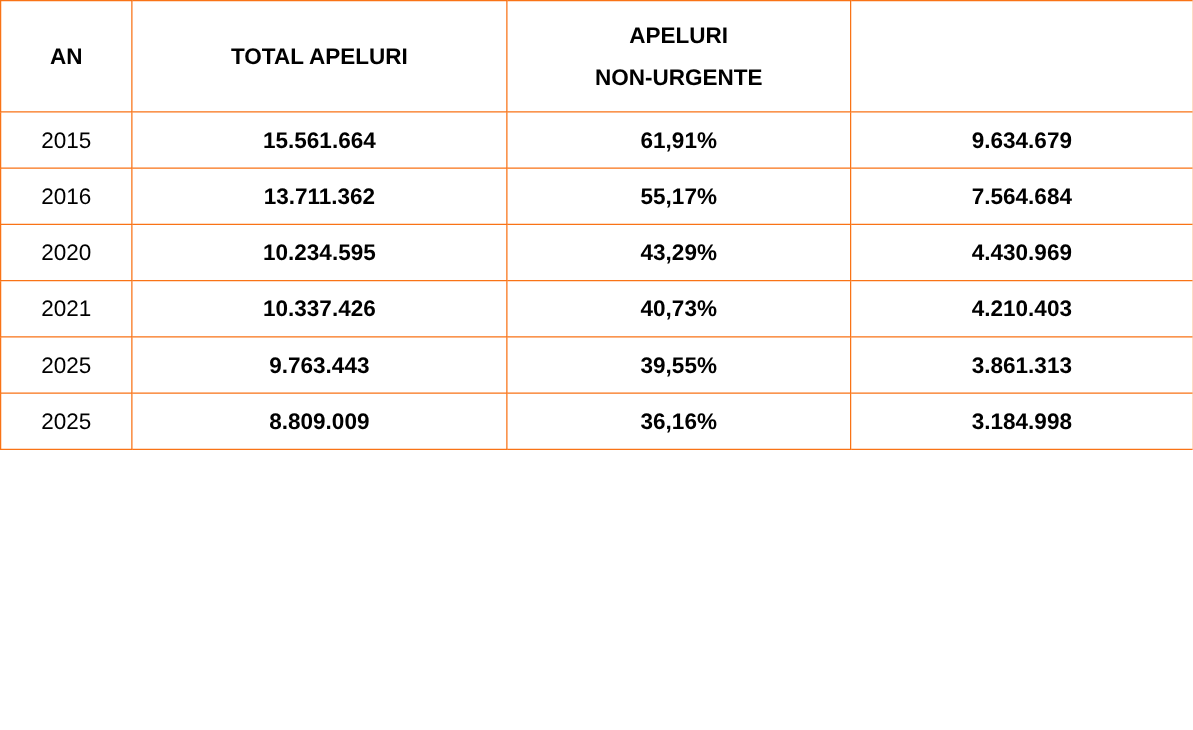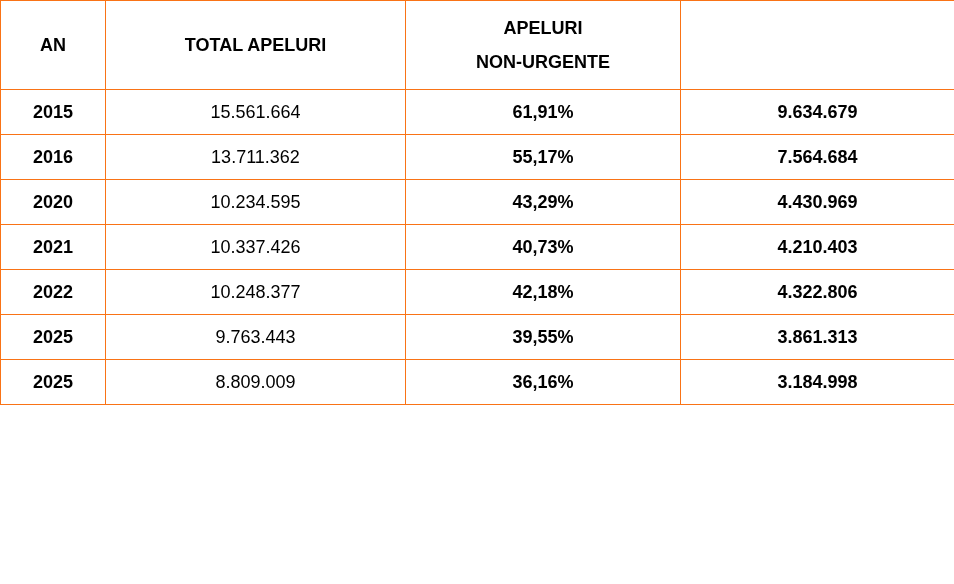--- a/index.html
+++ b/index.html
@@ -47,24 +47,24 @@
   thead th .hdr-line {
     display: block;
   }
   thead th .hdr-line + .hdr-line {
     margin-top: 7px;
   }
   tbody tr {
     height: 45px;
   }
   tbody td.c-year {
-    font-weight: bold;
+    font-weight: normal;
   }
   tbody td.c-total {
-    font-weight: normal;
+    font-weight: bold;
   }
   tbody td.c-pct {
     font-weight: bold;
   }
   tbody td.c-nonurg {
     font-weight: bold;
   }
 </style>
 </head>
 <body>
@@ -113,26 +113,20 @@
           <td class="c-pct">43,29%</td>
           <td class="c-nonurg">4.430.969</td>
         </tr>
         <tr>
           <td class="c-year">2021</td>
           <td class="c-total">10.337.426</td>
           <td class="c-pct">40,73%</td>
           <td class="c-nonurg">4.210.403</td>
         </tr>
         <tr>
-          <td class="c-year">2022</td>
-          <td class="c-total">10.248.377</td>
-          <td class="c-pct">42,18%</td>
-          <td class="c-nonurg">4.322.806</td>
-        </tr>
-        <tr>
           <td class="c-year">2025</td>
           <td class="c-total">9.763.443</td>
           <td class="c-pct">39,55%</td>
           <td class="c-nonurg">3.861.313</td>
         </tr>
         <tr>
           <td class="c-year">2025</td>
           <td class="c-total">8.809.009</td>
           <td class="c-pct">36,16%</td>
           <td class="c-nonurg">3.184.998</td>

